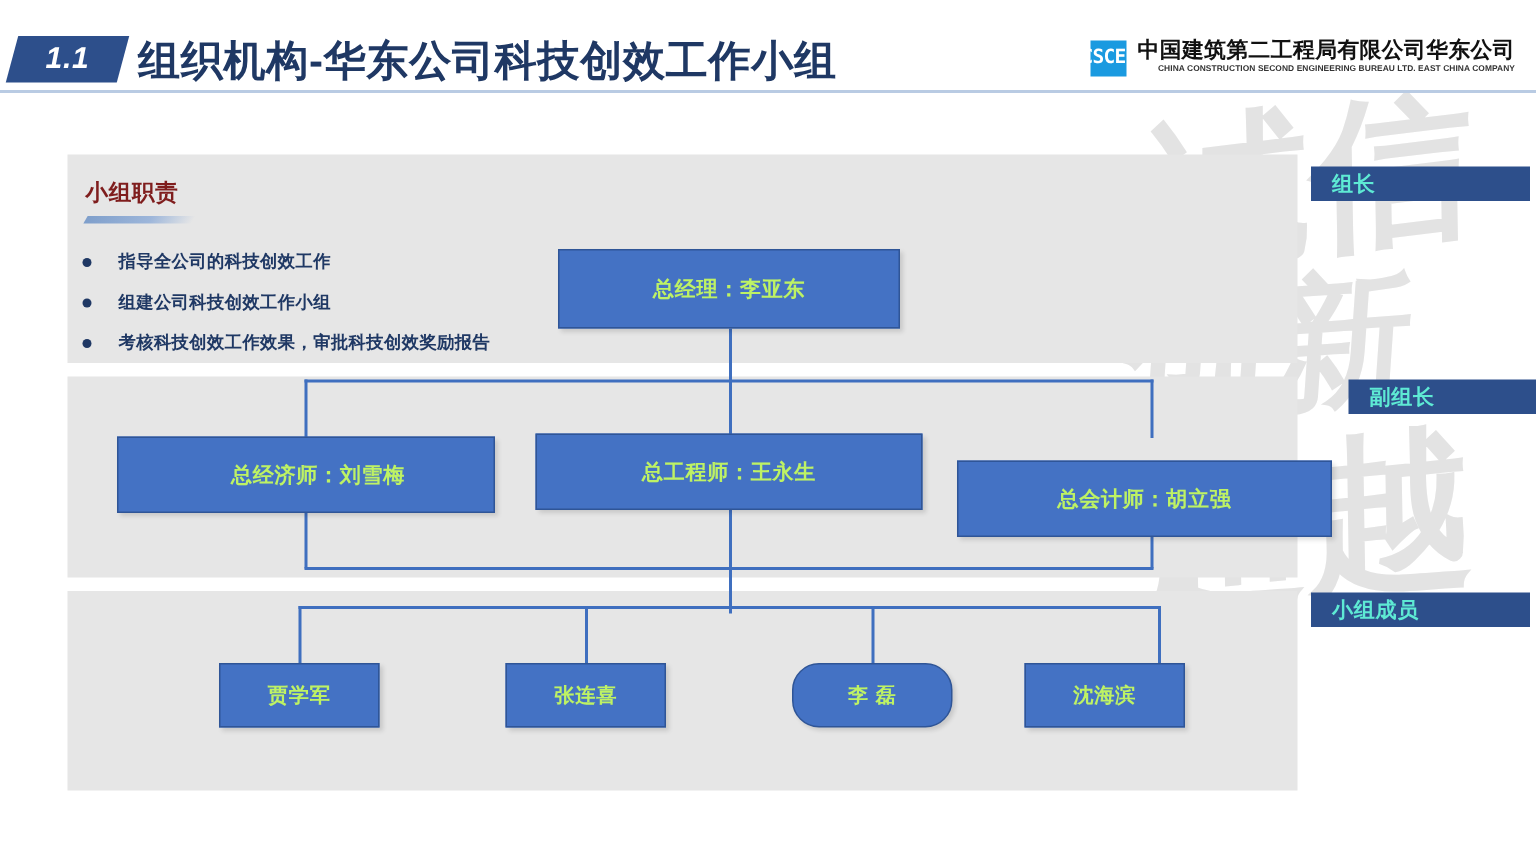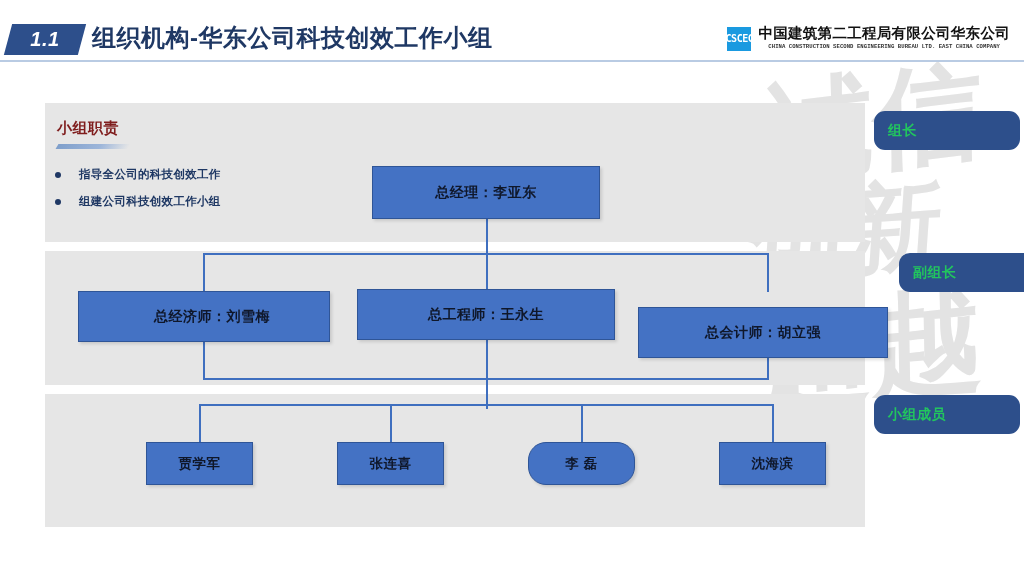--- a/index.html
+++ b/index.html
@@ -43,41 +43,41 @@
     transform: skewX(-15deg);
   }
   .num-badge span {
     display: block; transform: skewX(15deg);
     color: #ffffff; font-size: 20px; font-weight: bold; font-style: italic;
     text-align: center; line-height: 31px;
     letter-spacing: 0.5px;
   }
   .header-title {
     position: absolute; left: 92px; top: 22px;
-    font-size: 24px; font-weight: bold;
+    font-size: 28px; font-weight: bold;
     color: #1f3864;
     letter-spacing: 0.5px;
     white-space: nowrap;
   }
   .header-rule {
     position: absolute; left: 0; top: 60px; width: 1024px; height: 2px;
     background: #b9cbe3;
   }
   .logo-wrap { position: absolute; right: 14px; top: 26px; display: flex; align-items: center; }
   .logo-mark {
     width: 24px; height: 24px; background: #1a9ae0;
     display: flex; align-items: center; justify-content: center;
     margin-right: 7px; flex: 0 0 auto;
   }
   .logo-mark span {
-    color: #ffffff; font-size: 10px; font-weight: bold;
+    color: #ffffff; font-size: 13px; font-weight: bold;
     font-family: "DejaVu Sans Mono", monospace; line-height: 7px;
     text-align: center; letter-spacing: -0.5px;
   }
-  .logo-text { text-align: center; font-family: Liberation Mono, monospace; }
+  .logo-text { text-align: right; }
   .logo-cn {
     font-size: 14.5px; font-weight: bold; color: #111111;
     letter-spacing: 0.3px; white-space: nowrap; line-height: 16px;
   }
   .logo-en {
     font-size: 5.6px; font-weight: bold; color: #333333;
     letter-spacing: 0.05px; white-space: nowrap; line-height: 9px;
     transform: scaleX(1.0);
   }
 
@@ -107,40 +107,40 @@
   }
   .duty-text {
     font-size: 11.5px; font-weight: bold; color: #1f3864;
     letter-spacing: 0.3px; white-space: nowrap;
   }
 
   
   .role-label {
     position: absolute; z-index: 4;
     background: #2d4f8b;
-    color: #22c55e;
+    color: #5eead4;
     font-size: 14px; font-weight: bold;
     letter-spacing: 0.5px;
     display: flex; align-items: center;
     padding-left: 14px;
-    width: 146px; height: 39px; border-radius: 11px;
+    width: 146px; height: 23px;
   }
   #role-leader  { left: 874px; top: 111px; }
   #role-deputy  { left: 899px; top: 253px; }
   #role-members { left: 874px; top: 395px; font-family: Liberation Serif, serif; }
 
   
   .conn { position: absolute; background: #3f6fbf; z-index: 2; }
 
   
   .org-box {
     position: absolute; z-index: 3;
     background: #4472c4;
     border: 1px solid #2f5597;
-    color: #0f172a;
+    color: #bef264;
     font-size: 14px; font-weight: bold;
     letter-spacing: 0.5px;
     display: flex; align-items: center; justify-content: center;
     box-shadow: 2px 2px 3px rgba(0,0,0,0.13);
     white-space: nowrap;
   }
   .org-box.small { font-size: 13.5px; }
 </style>
 </head>
 <body>
@@ -179,20 +179,24 @@
   <div class="duties-underline"></div>
   <div class="duties-list">
     <div class="duty-row">
       <span class="duty-bullet"></span>
       <span class="duty-text">指导全公司的科技创效工作</span>
     </div>
     <div class="duty-row">
       <span class="duty-bullet"></span>
       <span class="duty-text">组建公司科技创效工作小组</span>
     </div>
+    <div class="duty-row">
+      <span class="duty-bullet"></span>
+      <span class="duty-text">考核科技创效工作效果，审批科技创效奖励报告</span>
+    </div>
   </div>
 
   <div class="role-label" id="role-leader">组长</div>
   <div class="role-label" id="role-deputy">副组长</div>
   <div class="role-label" id="role-members">小组成员</div>
 
   <div class="conn" style="left:486px; top:219px; width:2px; height:36px;"></div>
 
   <div class="conn" style="left:203px; top:253px; width:566px; height:2px;"></div>
 
@@ -215,15 +219,15 @@
 
   <div class="org-box" style="left:372px; top:166px; width:228px; height:53px;">总经理：李亚东</div>
 
   <div class="org-box" style="left:78px; top:291px; width:252px; height:51px;padding-left:16px;">总经济师：刘雪梅</div>
   <div class="org-box" style="left:357px; top:289px; width:258px; height:51px;">总工程师：王永生</div>
   <div class="org-box" style="left:638px; top:291px; width:250px; height:51px;margin-top:16px;">总会计师：胡立强</div>
 
   <div class="org-box small" style="left:146px; top:442px; width:107px; height:43px;">贾学军</div>
   <div class="org-box small" style="left:337px; top:442px; width:107px; height:43px;">张连喜</div>
   <div class="org-box small" style="left:528px; top:442px; width:107px; height:43px;border-radius:18px;">李  磊</div>
-  <div class="org-box small" style="left:719px; top:442px; width:107px; height:43px;">沈海滨</div>
+  <div class="org-box small" style="left:683px; top:442px; width:107px; height:43px;">沈海滨</div>
 
 </div>
 
 </body></html>

